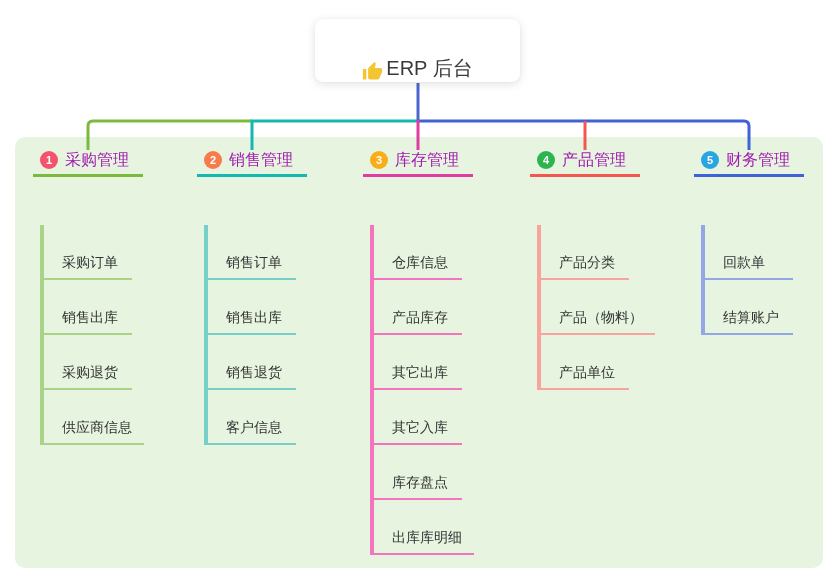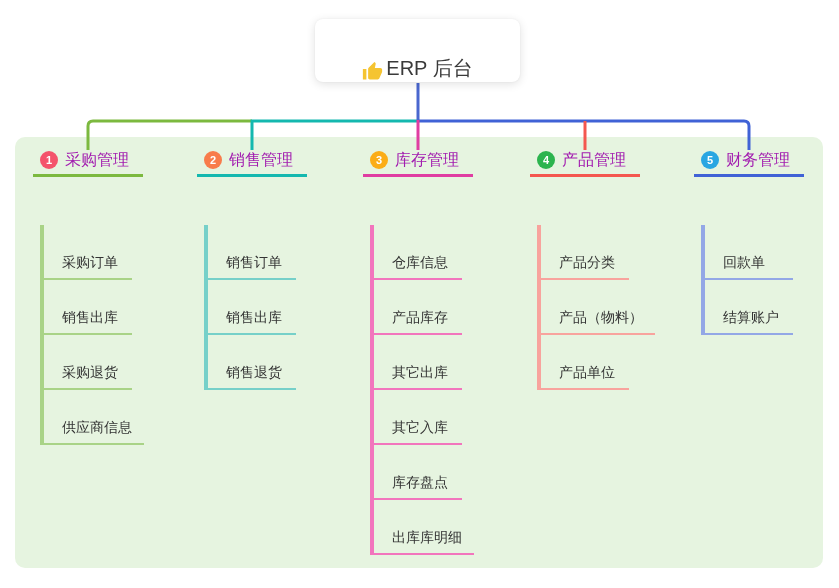--- a/index.html
+++ b/index.html
@@ -127,20 +127,23 @@
     <div class="kids">
       <div class="kid">
           <span>销售订单</span>
         </div>
       <div class="kid">
           <span>销售出库</span>
         </div>
       <div class="kid">
           <span>销售退货</span>
         </div>
+      <div class="kid">
+          <span>客户信息</span>
+        </div>
     </div>
   </div>
 
   <div class="branch b3" style="left:363px">
     <div class="bhead">
       <span class="badge">3</span>
       <span class="blabel">库存管理</span>
     </div>
     <div class="kids">
       <div class="kid">

